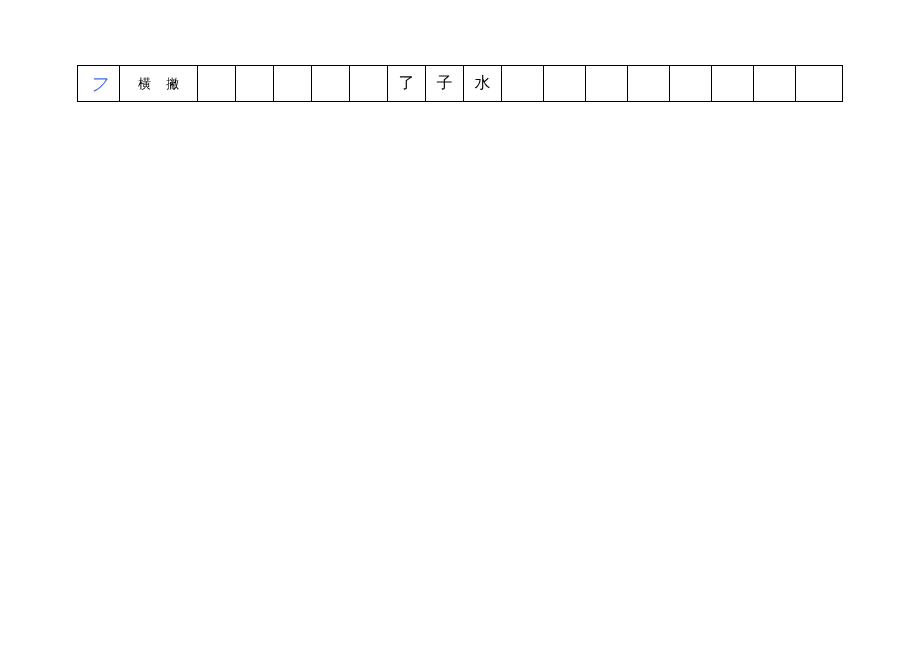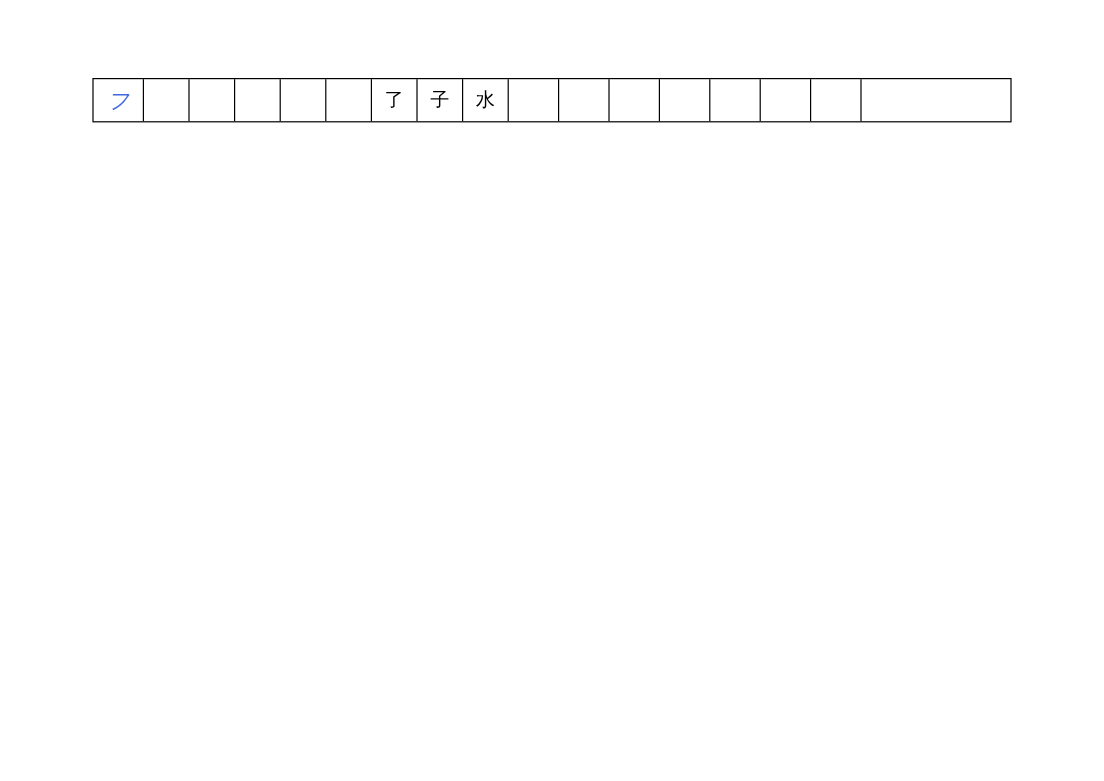--- a/index.html
+++ b/index.html
@@ -58,20 +58,23 @@
       width: 42px;
     }
   </style>
 </head>
 <body>
 
 <div class="table-container">
   <div class="cell cell-stroke">
     <span>フ</span>
   </div>
+  <div class="cell cell-name">
+    <span>横 撇</span>
+  </div>
   <div class="cell cell-small"></div>
   <div class="cell cell-small"></div>
   <div class="cell cell-small"></div>
   <div class="cell cell-small"></div>
   <div class="cell cell-small"></div>
   <div class="cell cell-char">
     <span>了</span>
   </div>
   <div class="cell cell-char">
     <span>子</span>

